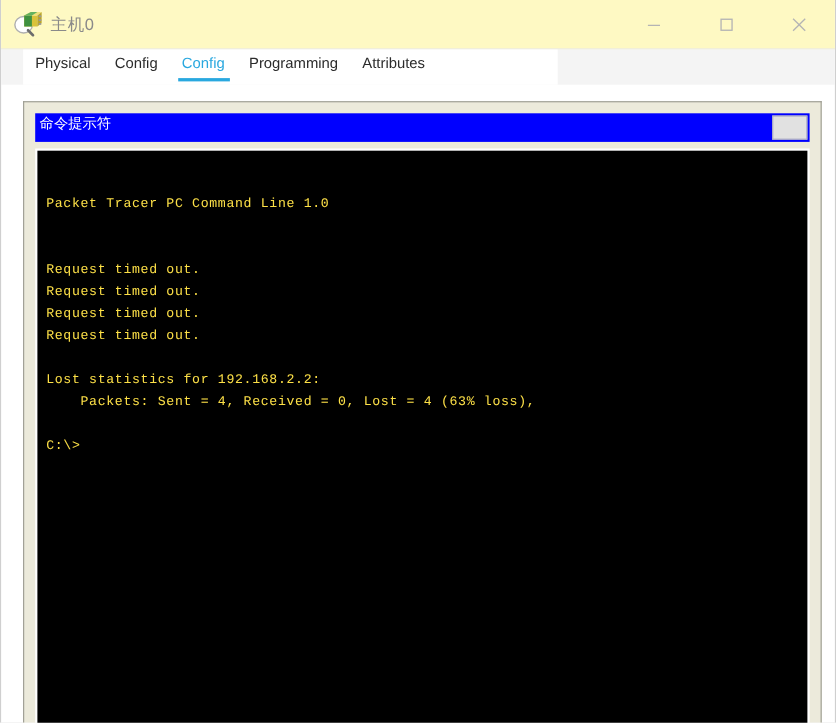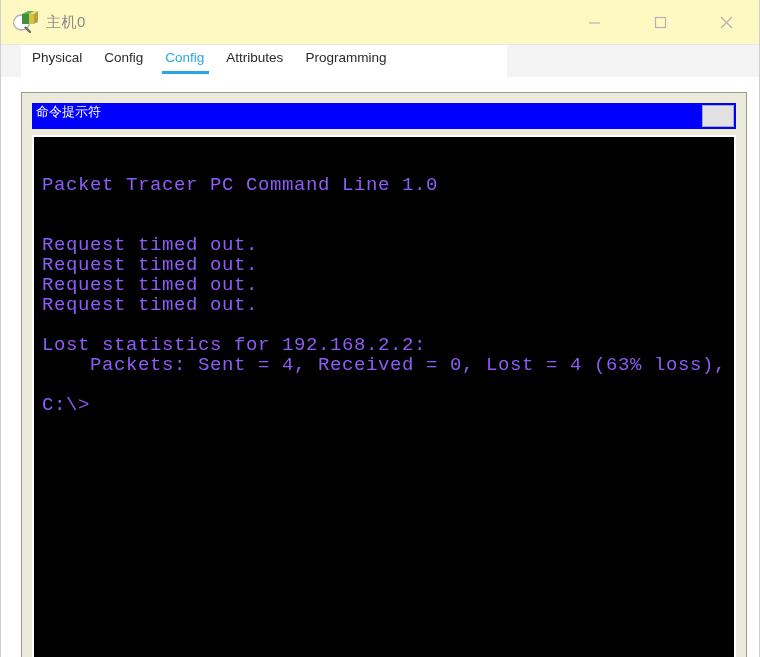--- a/index.html
+++ b/index.html
@@ -167,23 +167,23 @@
   .terminal {
     width: 100%;
     height: 100%;
     background: #000000;
     box-sizing: border-box;
     padding: 18px 0 0 8px;
     overflow: hidden;
   }
   .term-line {
     font-family: "Liberation Mono", "DejaVu Sans Mono", monospace;
-    font-size: 19px;
+    font-size: 12px;
     line-height: 20px;
-    color: #8b5cf6;
+    color: #fde047;
     white-space: pre;
     letter-spacing: 0.6px;
     height: 20px;
   }
 </style>
 </head>
 <body>
 
 <div class="window">
 
@@ -224,22 +224,22 @@
         </svg>
       </div>
     </div>
   </div>
 
   <div class="tabstrip-wrap">
     <div class="tabstrip">
       <div class="tab">Physical</div>
       <div class="tab">Config</div>
       <div class="tab active">Config</div>
+      <div class="tab">Programming</div>
       <div class="tab">Attributes</div>
-      <div class="tab">Programming</div>
     </div>
   </div>
 
   <div class="content">
     <div class="cmd-panel">
 
       <div class="cmd-titlebar">
         <span class="cmd-title-text">命令提示符</span>
         <div class="cmd-box-btn"></div>
       </div>

